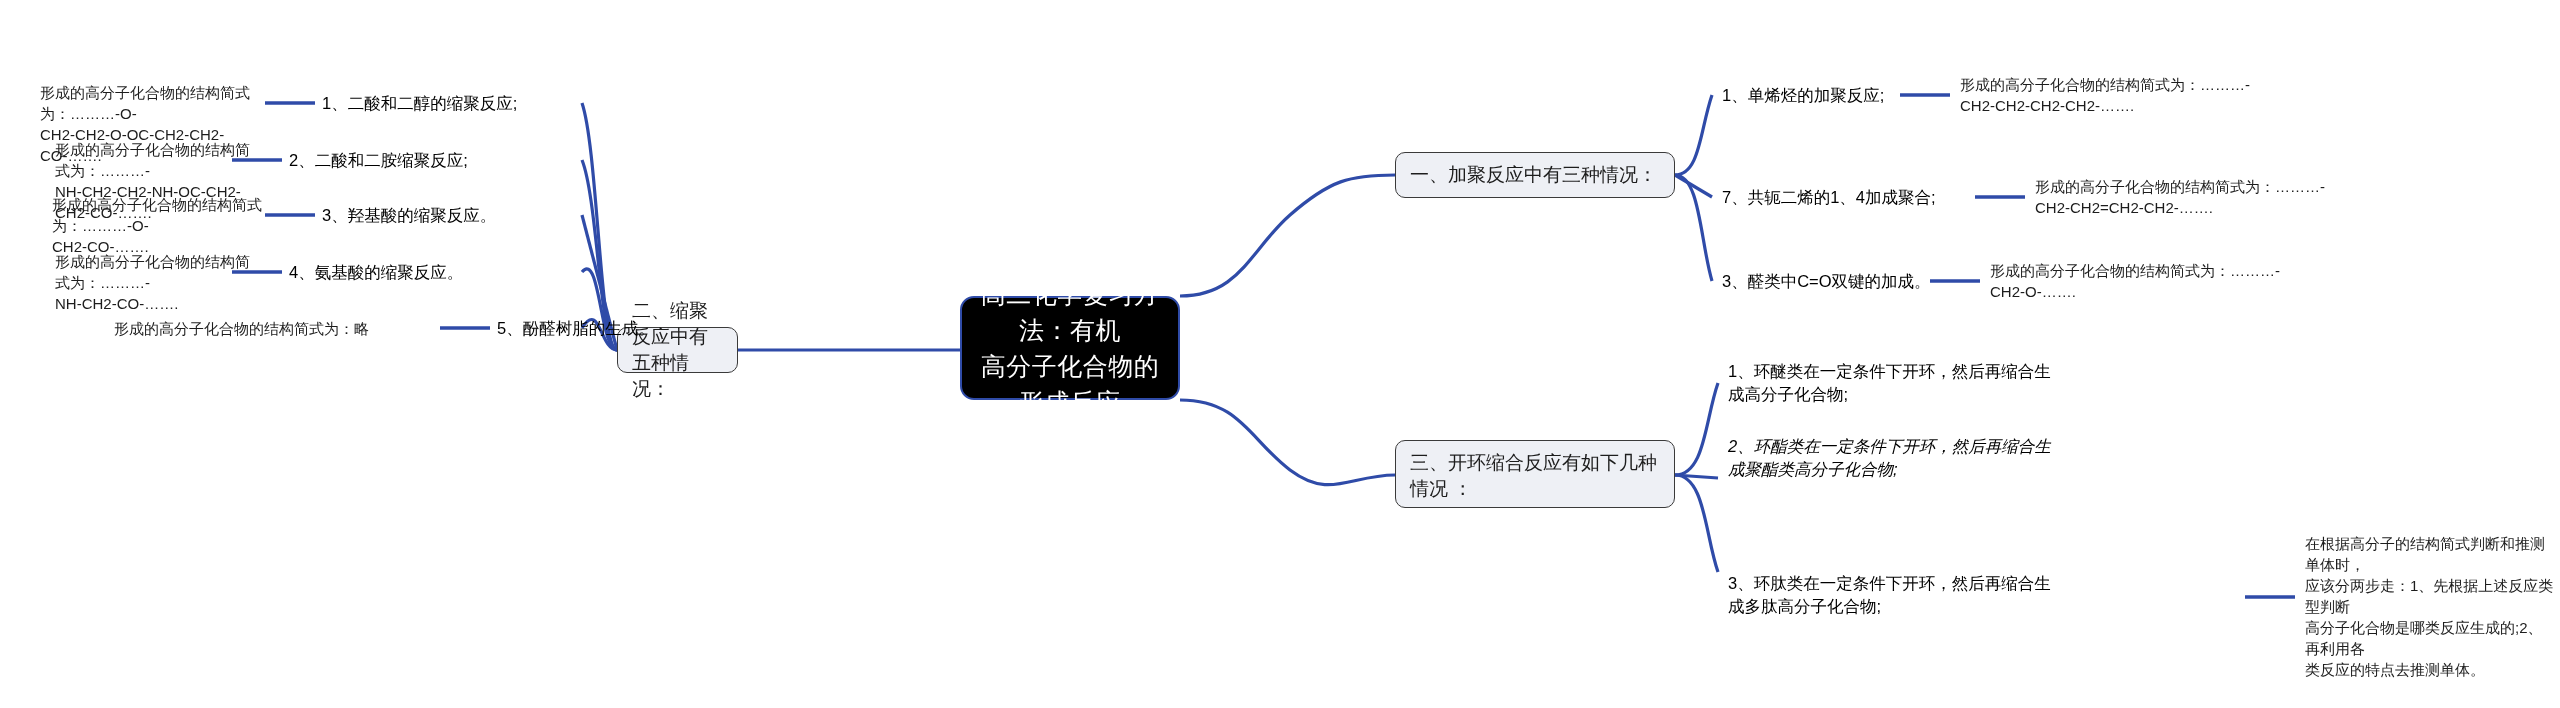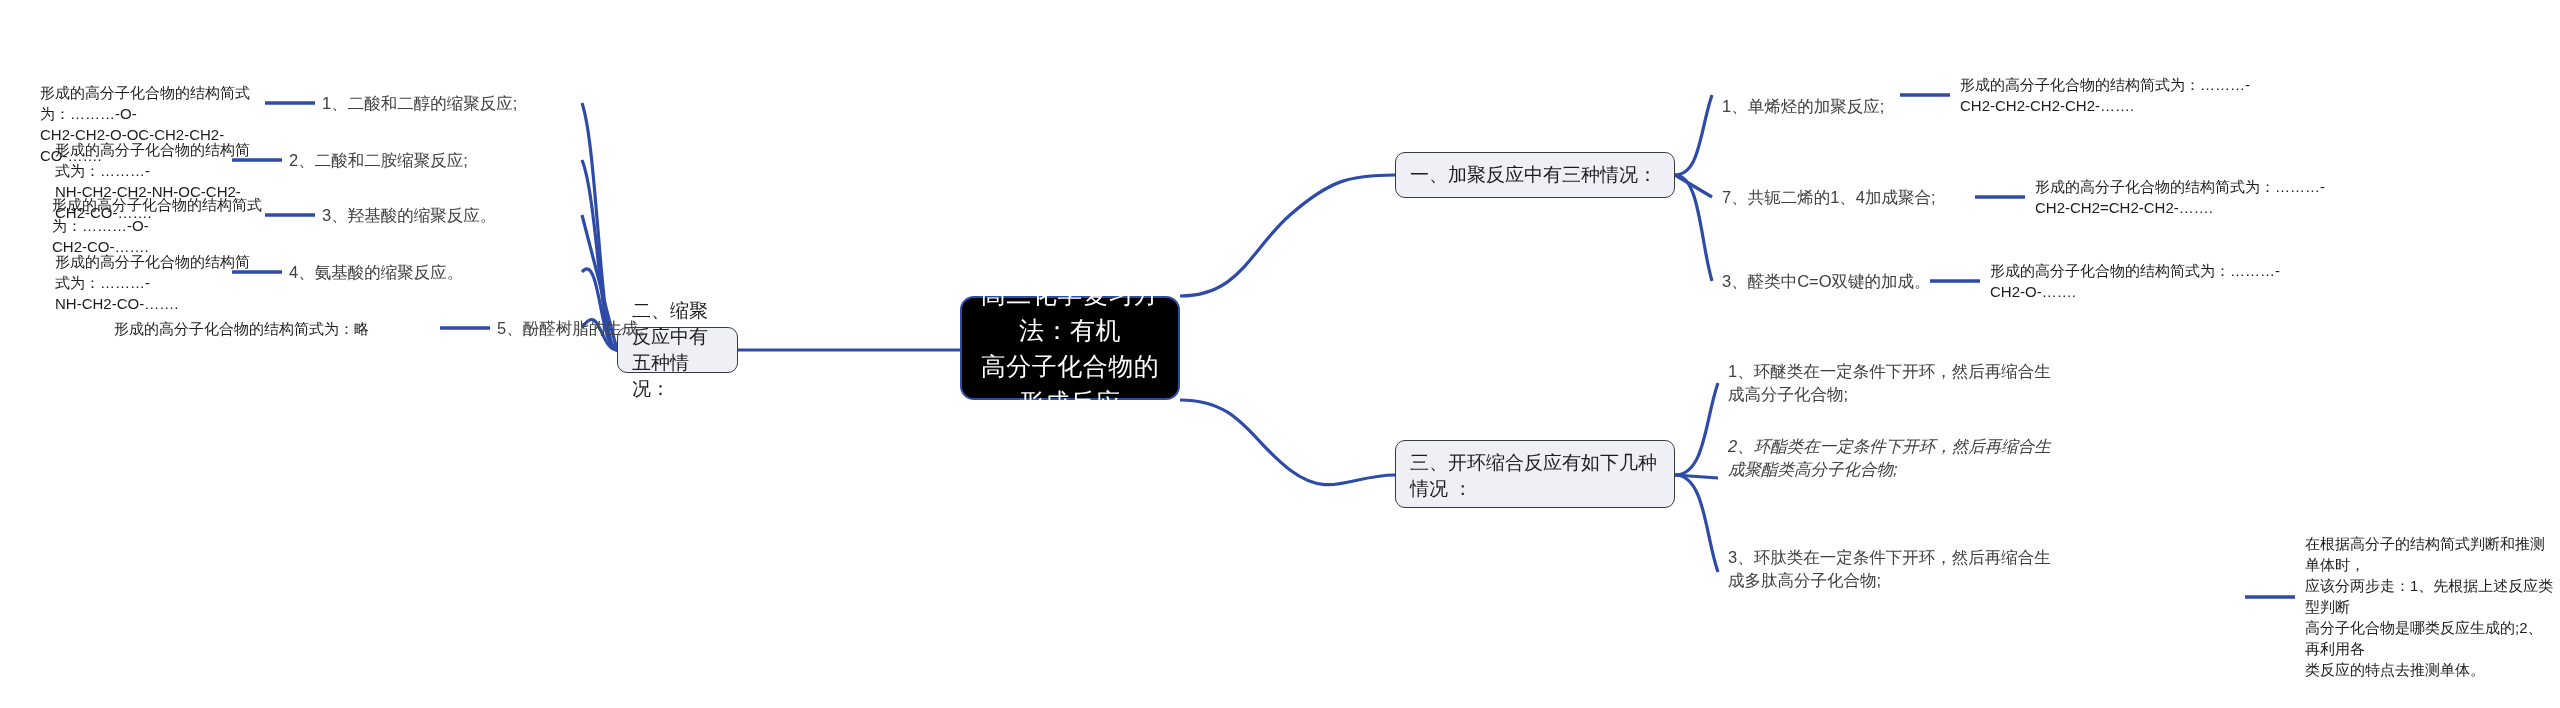--- a/index.html
+++ b/index.html
@@ -38,21 +38,21 @@
     color:#1d1d1d;
     font-size:19px;
     line-height:26px;
     padding:9px 14px;
     display:flex;align-items:center;
     box-sizing:border-box;
   }
 
   
   .leaf{
-    color:#404040;
+    color:#000000;
     font-size:16.5px;
     line-height:23px;
     white-space:pre-line;
   }
   
   .detail{
     color:#1d1d1d;
     font-size:15px;
     line-height:21px;
     white-space:pre-line;
@@ -130,42 +130,42 @@
 
   <div class="node leaf leftalign" style="left:289px;top:261px;width:260px;">4、氨基酸的缩聚反应。</div>
   <div class="node detail leftalign" style="left:55px;top:251px;width:195px;">形成的高分子化合物的结构简式为：………-
 NH-CH2-CO-…….</div>
 
   <div class="node leaf leftalign" style="left:497px;top:317px;width:260px;">5、酚醛树脂的生成。</div>
   <div class="node detail leftalign" style="left:114px;top:318px;width:330px;">形成的高分子化合物的结构简式为：略</div>
 
   <div class="node branch" style="left:1395px;top:152px;width:280px;height:46px;">一、加聚反应中有三种情况：</div>
 
-  <div class="node leaf right" style="left:1722px;top:84px;width:230px;margin-top:11px;">1、单烯烃的加聚反应;</div>
+  <div class="node leaf right" style="left:1722px;top:84px;width:230px;">1、单烯烃的加聚反应;</div>
   <div class="node detail right" style="left:1960px;top:74px;width:400px;">形成的高分子化合物的结构简式为：………-
 CH2-CH2-CH2-CH2-…….</div>
 
   <div class="node leaf right" style="left:1722px;top:186px;width:265px;">7、共轭二烯的1、4加成聚合;</div>
   <div class="node detail right" style="left:2035px;top:176px;width:400px;">形成的高分子化合物的结构简式为：………-
 CH2-CH2=CH2-CH2-…….</div>
 
   <div class="node leaf right" style="left:1722px;top:270px;width:250px;">3、醛类中C=O双键的加成。</div>
   <div class="node detail right" style="left:1990px;top:260px;width:400px;">形成的高分子化合物的结构简式为：………-
 CH2-O-…….</div>
 
   <div class="node branch" style="left:1395px;top:440px;width:280px;height:68px;align-items:flex-start;">三、开环缩合反应有如下几种情况
 ：</div>
 
   <div class="node leaf right" style="left:1728px;top:360px;width:420px;">1、环醚类在一定条件下开环，然后再缩合生
 成高分子化合物;</div>
 
   <div class="node leaf right" style="left:1728px;top:435px;width:420px;font-style:italic;">2、环酯类在一定条件下开环，然后再缩合生
 成聚酯类高分子化合物;</div>
 
-  <div class="node leaf right" style="left:1728px;top:546px;width:420px;">3、环肽类在一定条件下开环，然后再缩合生
+  <div class="node leaf right" style="left:1728px;top:572px;width:420px;">3、环肽类在一定条件下开环，然后再缩合生
 成多肽高分子化合物;</div>
 
   <div class="node note" style="left:2305px;top:533px;width:250px;">在根据高分子的结构简式判断和推测单体时，
 应该分两步走：1、先根据上述反应类型判断
 高分子化合物是哪类反应生成的;2、再利用各
 类反应的特点去推测单体。</div>
 
 </div>
 
 </body></html>

